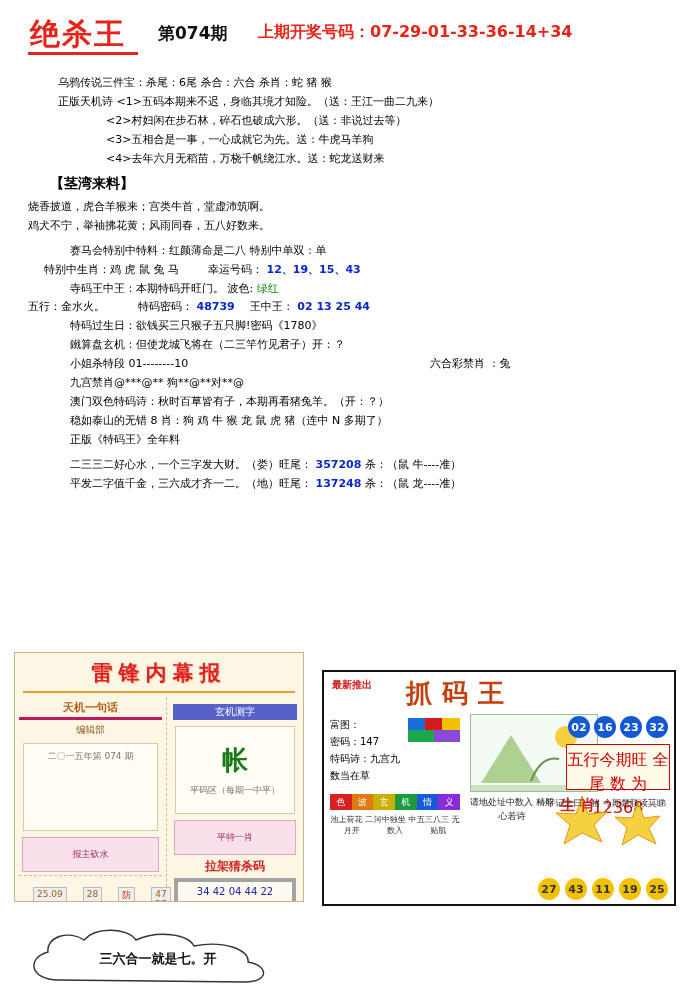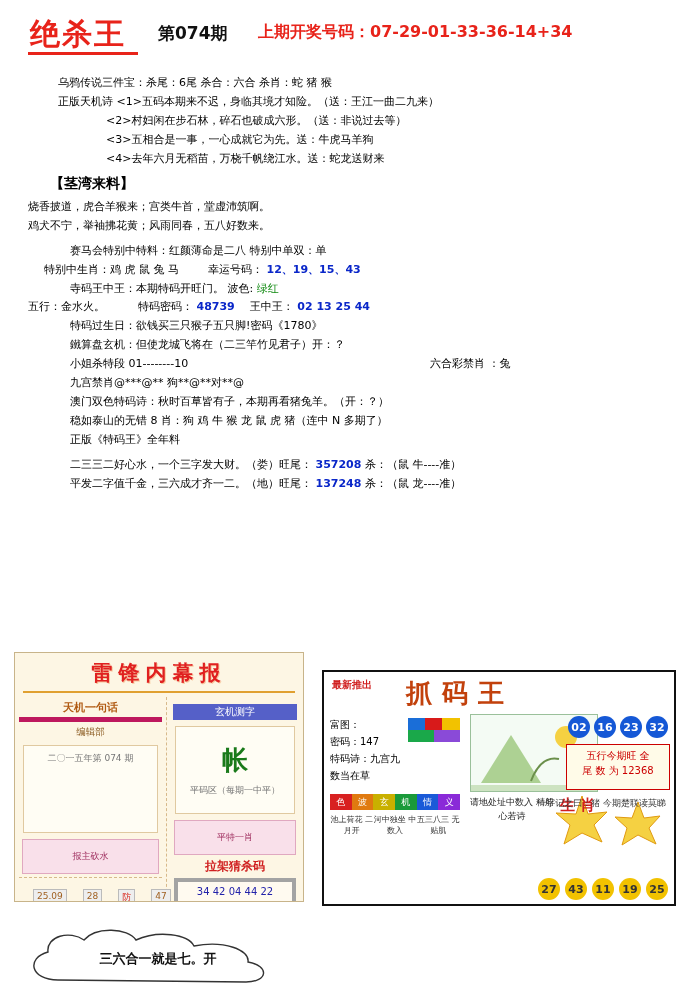--- a/index.html
+++ b/index.html
@@ -144,21 +144,21 @@
   .pl-col-b {
     width: 136px;
     padding: 3px 4px;
     box-sizing: border-box;
   }
   .pl-sub {
     text-align: center;
     font-size: 11px;
     color: #b05a12;
     font-weight: bold;
-    border-bottom: 5px solid #be185d;
+    border-bottom: 3px solid #be185d;
     padding-bottom: 2px;
   }
   .pl-box {
     margin: 6px 4px;
     border: 1px solid #e0c9a0;
     background: #fffdf4;
     height: 86px;
     position: relative;
   }
   .pl-hanzi {
@@ -315,21 +315,21 @@
   .ball.blue { background: #1558d6; color:#fff; font-weight:bold;}
   .ball.yellow { background: #f2c200; color: #333; }
   .pr-goldbox {
     position: absolute;
     right: 4px;
     top: 30px;
     width: 104px;
     height: 46px;
     border: 1px solid #c00;
     background: #fffbe8;
-    font-size: 10px;
+    font-size: 16px;
     color: #c00;
     text-align: center;
     padding-top: 3px;
     box-sizing: border-box;
     line-height: 1.5;
   }
   .pr-colorbar {
     position: absolute;
     left: 6px;
     top: 80px;

